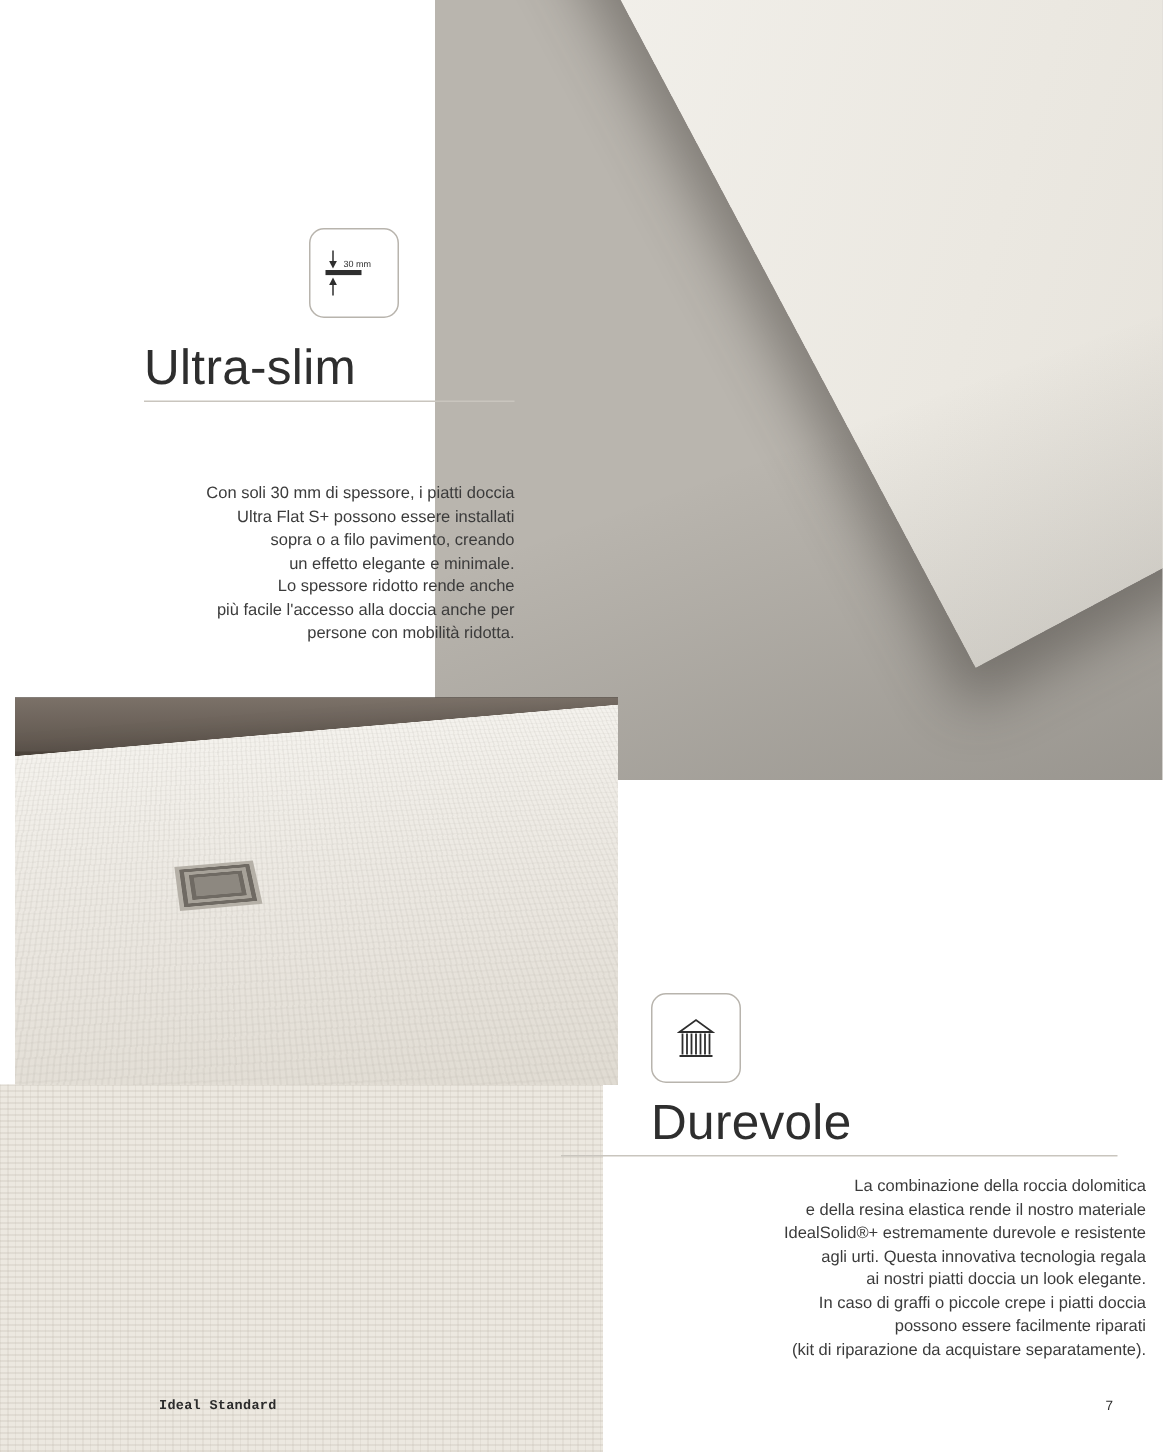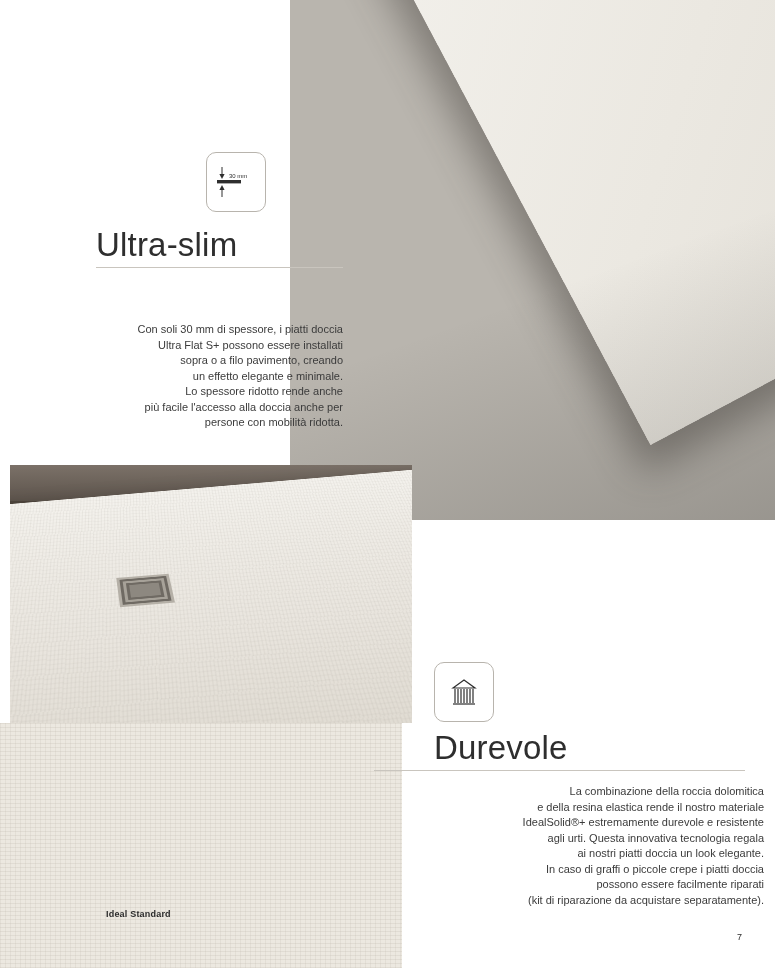--- a/index.html
+++ b/index.html
@@ -159,25 +159,26 @@
     left: 434px;
     top: 784px;
     width: 330px;
     text-align: right;
   }
 
   
   .footer-brand {
     position: absolute;
     left: 106px;
-    top: 909px;
+    top: 932px;
     font-size: 9px;
     font-weight: bold;
     letter-spacing: 0.2px;
     color: #2b2b2b;
+    font-family: Liberation Mono, monospace;
   }
   .footer-page {
     position: absolute;
     left: 737px;
     top: 932px;
     font-size: 9px;
     color: #2b2b2b;
   }
 </style>
 </head>

